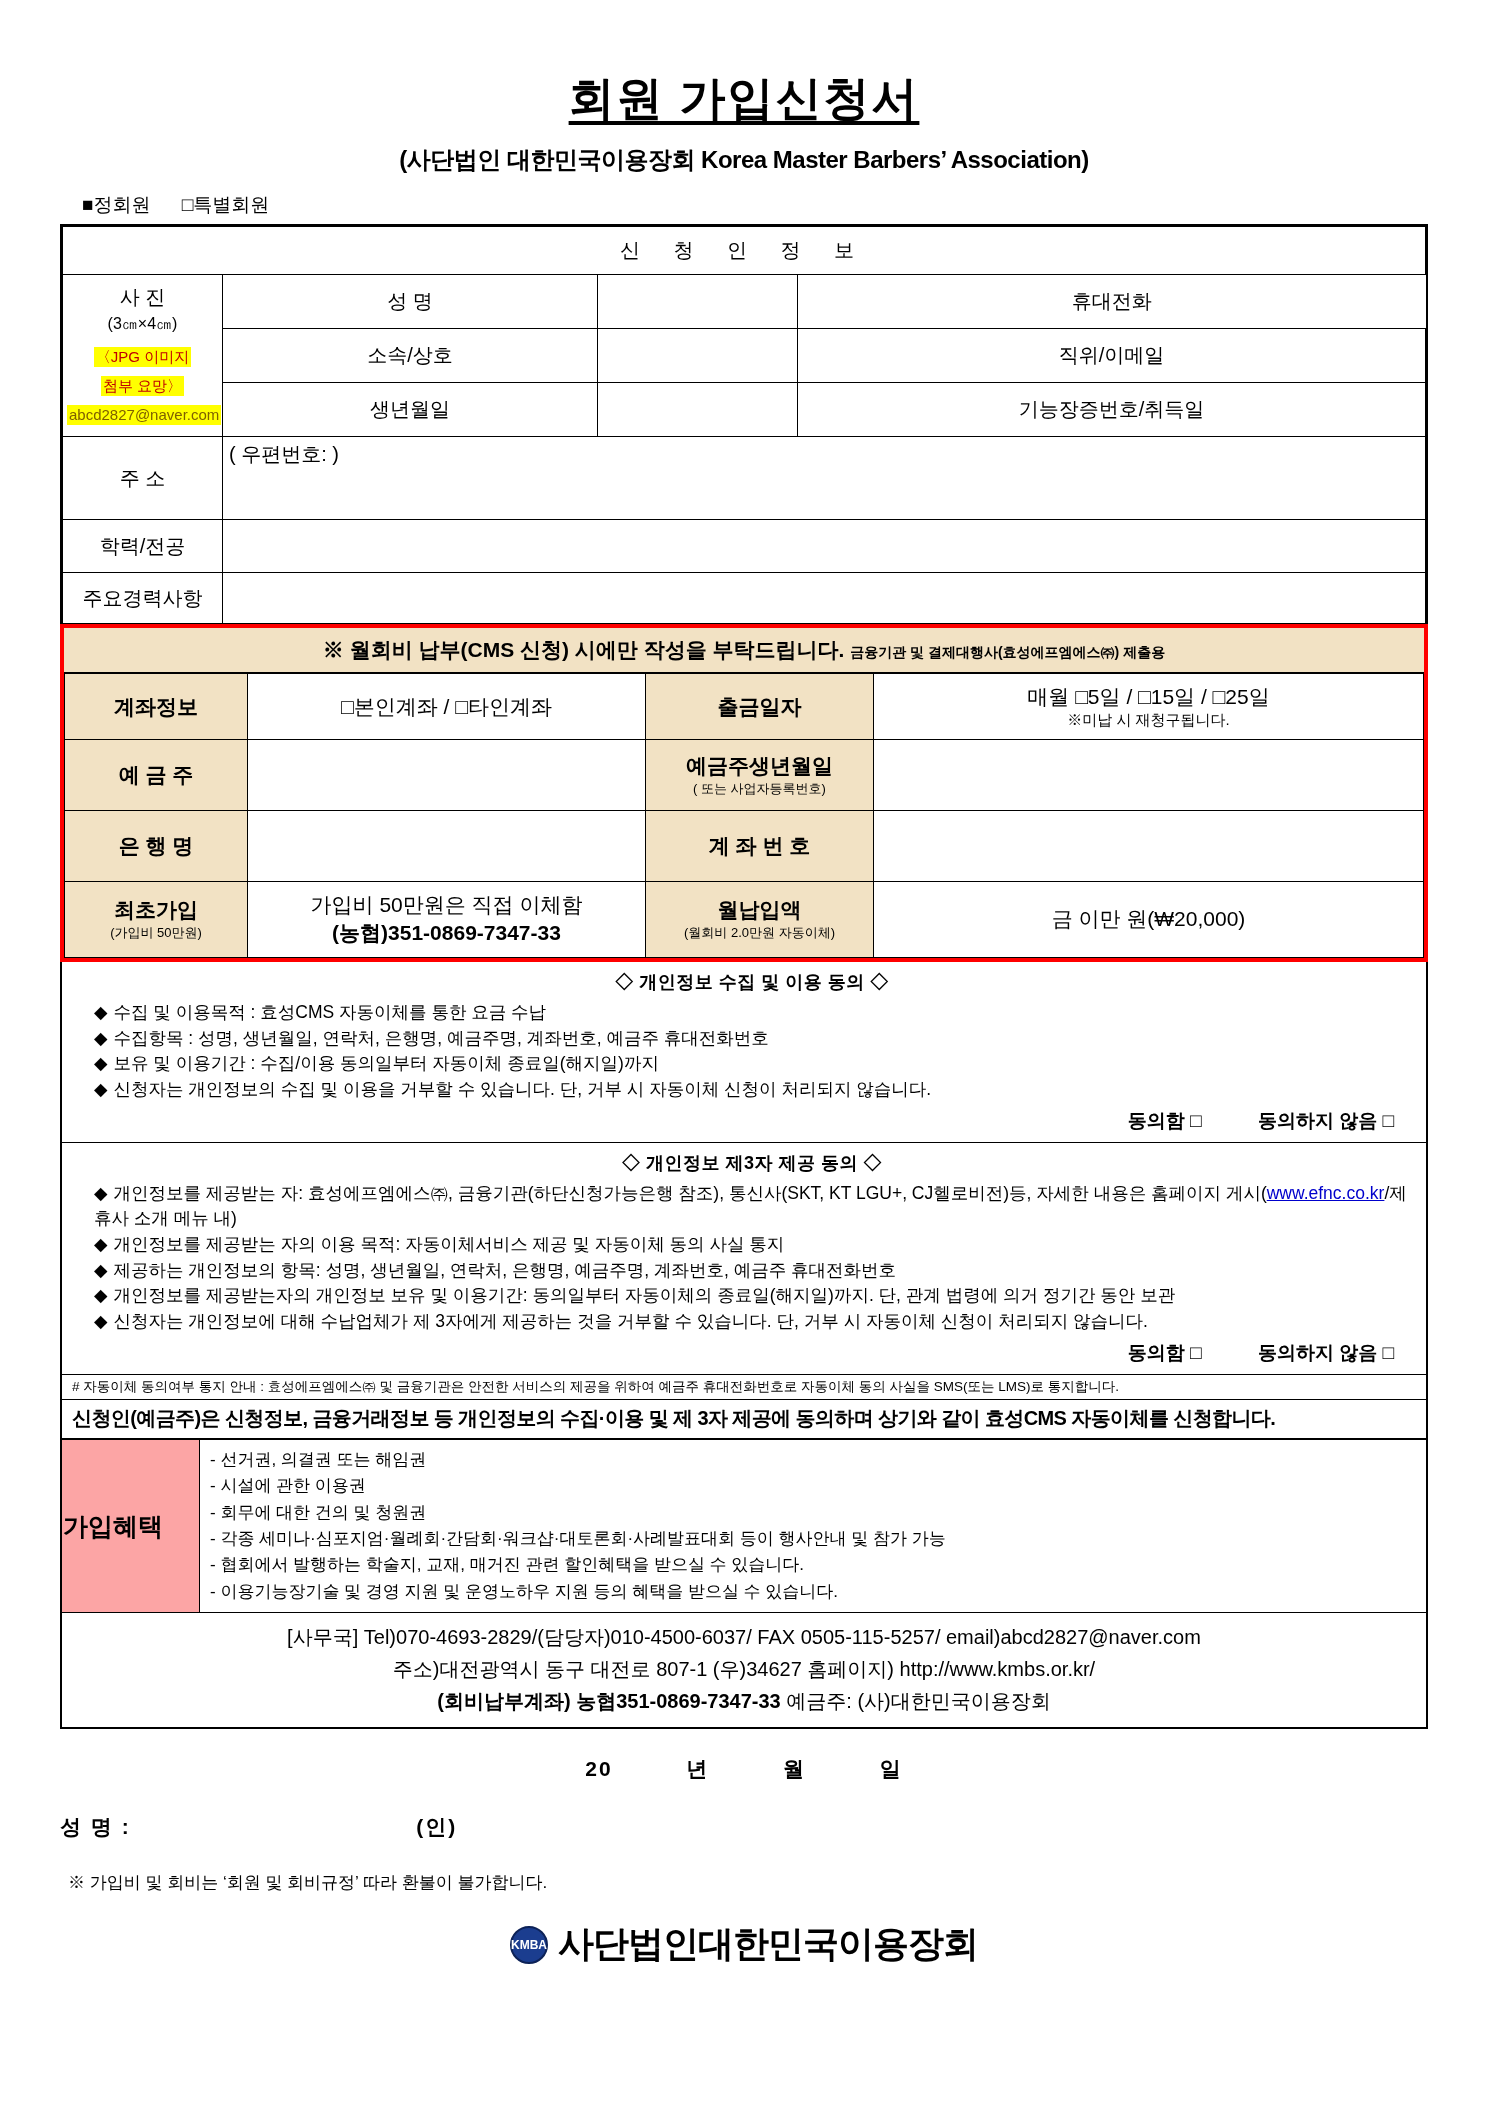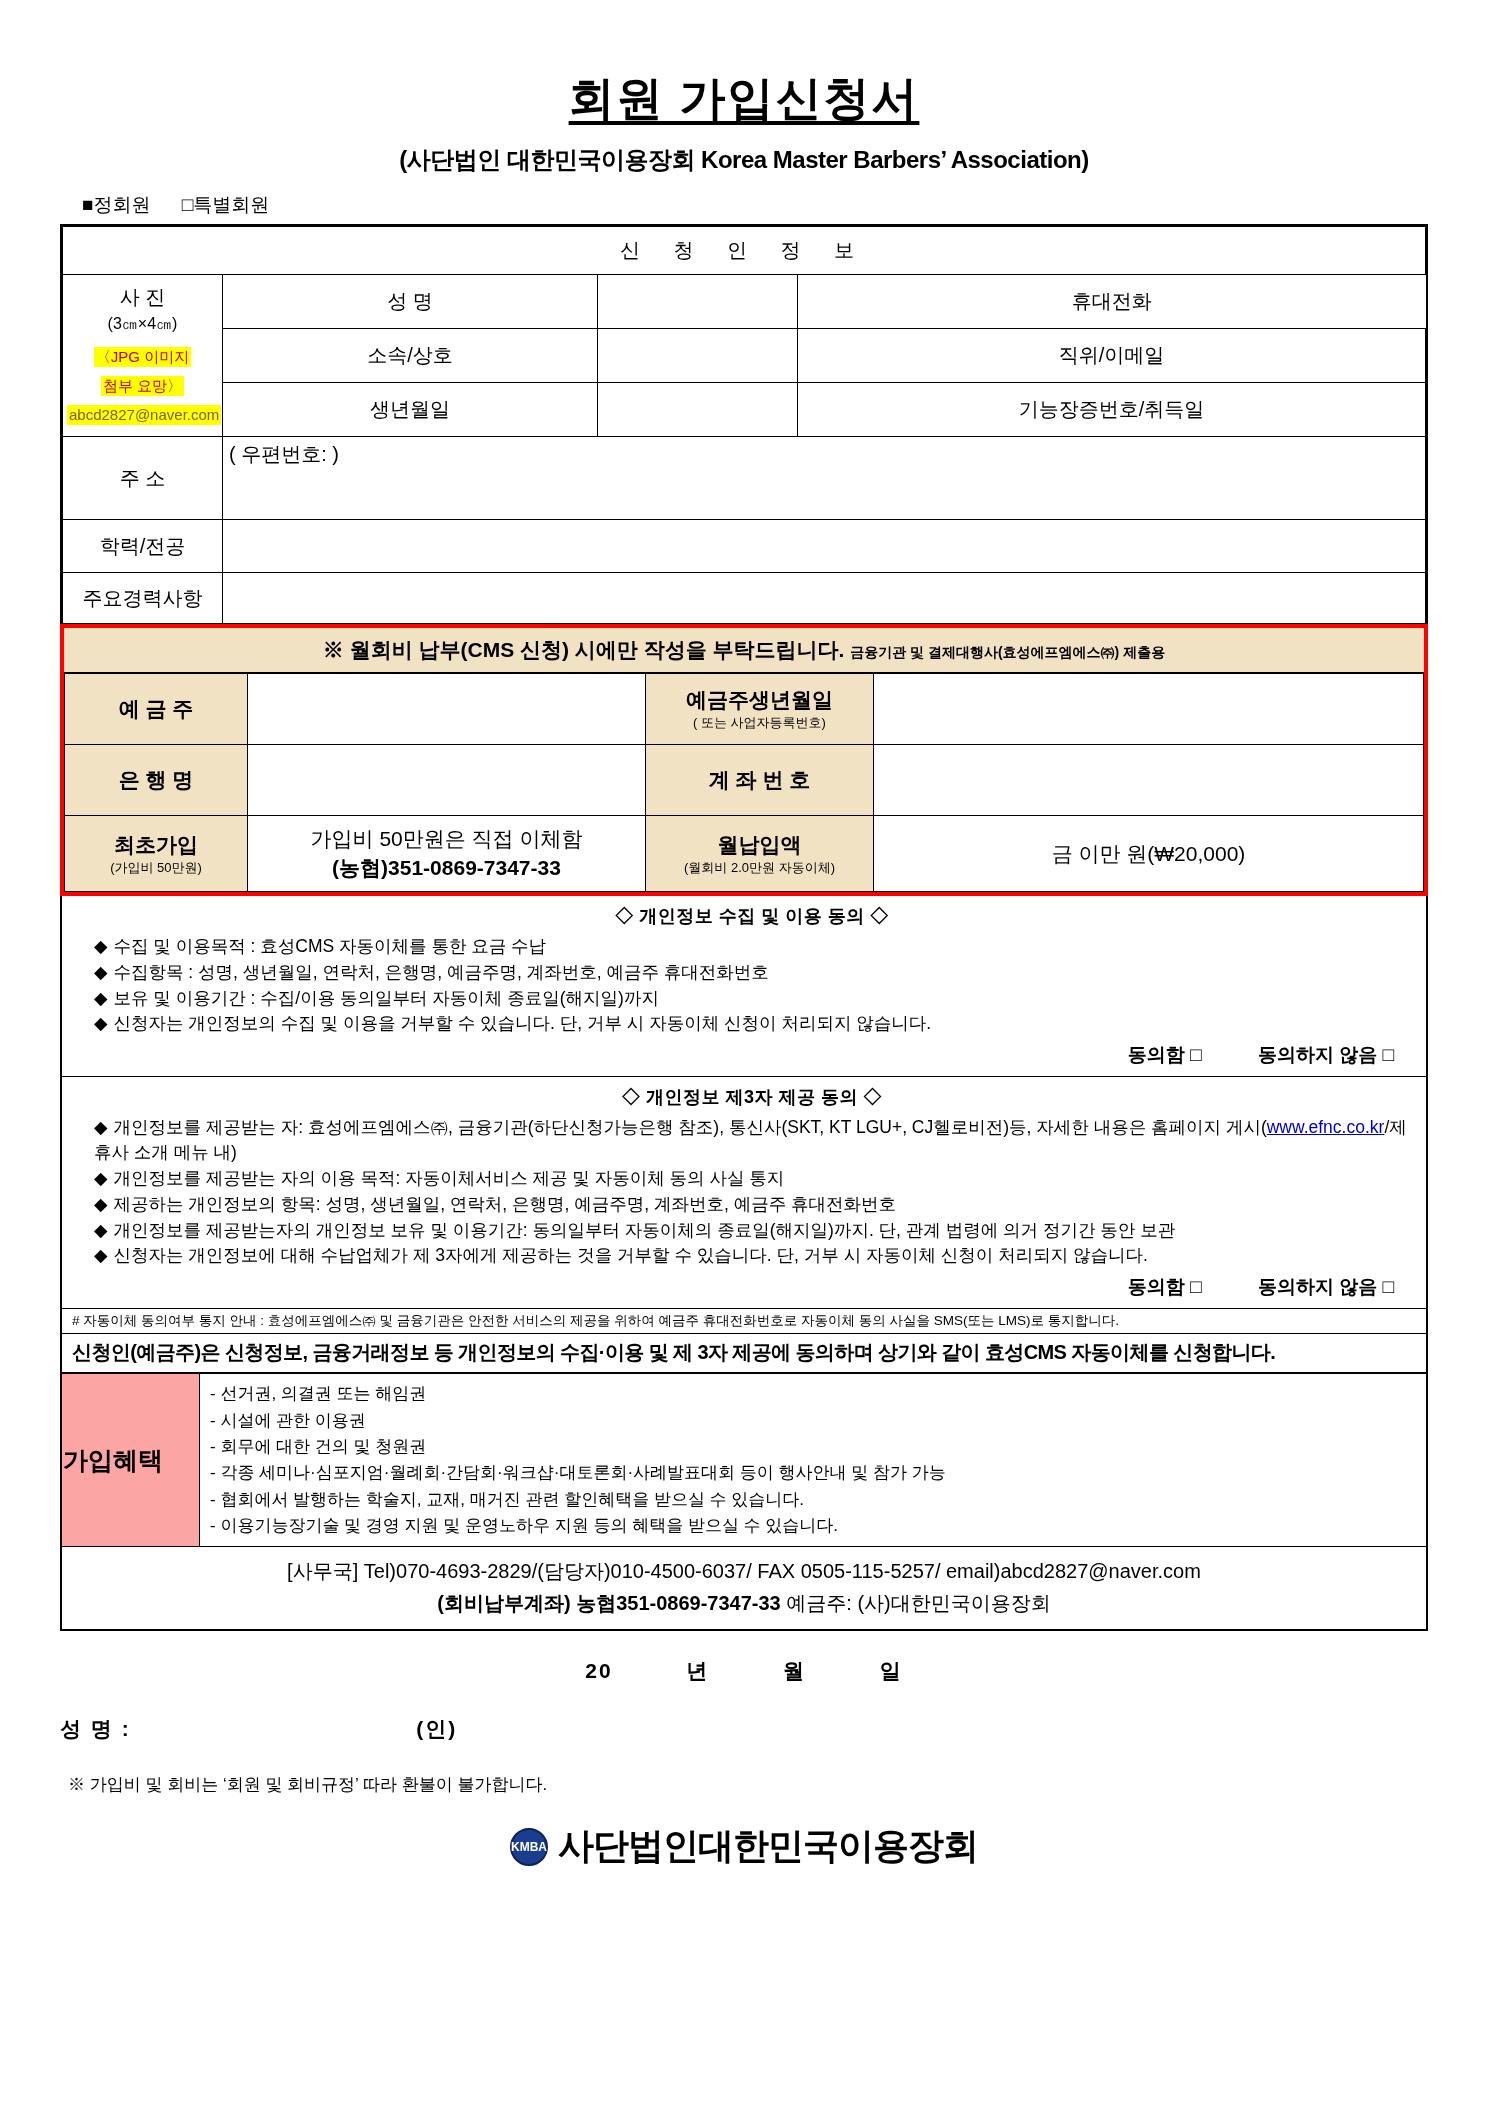--- a/index.html
+++ b/index.html
@@ -320,20 +320,29 @@
       <span class="sub">금융기관 및 결제대행사(효성에프엠에스㈜) 제출용</span>
     </div>
     <table class="cms">
       <colgroup>
         <col style="width:183px">
         <col style="width:398px">
         <col style="width:228px">
         <col>
       </colgroup>
       <tbody>
+          <tr>
+        <td class="k">계좌정보</td>
+        <td class="ctr chk">□본인계좌 / □타인계좌</td>
+        <td class="k">출금일자</td>
+        <td class="payday">
+          <div>매월 □5일 / □15일 / □25일</div>
+          <div class="note">※미납 시 재청구됩니다.</div>
+        </td>
+      </tr>
       <tr>
         <td class="k" style="height:52px">예 금 주</td>
         <td></td>
         <td class="k">
           <span>예금주생년월일</span>
           <span class="tiny">( 또는 사업자등록번호)</span>
         </td>
         <td></td>
       </tr>
       <tr>
@@ -402,20 +411,21 @@
         <div class="ben-line">- 각종 세미나·심포지엄·월례회·간담회·워크샵·대토론회·사례발표대회 등이 행사안내 및 참가 가능</div>
         <div class="ben-line">- 협회에서 발행하는 학술지, 교재, 매거진 관련 할인혜택을 받으실 수 있습니다.</div>
         <div class="ben-line">- 이용기능장기술 및 경영 지원 및 운영노하우 지원 등의 혜택을 받으실 수 있습니다.</div>
       </td>
     </tr>
   </tbody>
     </table>
 
   <div class="office">
     <div>[사무국] Tel)070-4693-2829/(담당자)010-4500-6037/ FAX 0505-115-5257/ email)abcd2827@naver.com</div>
+    <div>주소)대전광역시 동구 대전로 807-1 (우)34627 홈페이지) http://www.kmbs.or.kr/</div>
     <div>
       <b>(회비납부계좌) 농협351-0869-7347-33</b><span> 예금주: (사)대한민국이용장회</span>
     </div>
   </div>
 
 
   <div class="dateline">
     <span>20</span>
     <span class="sp"></span>
     <span>년</span>

